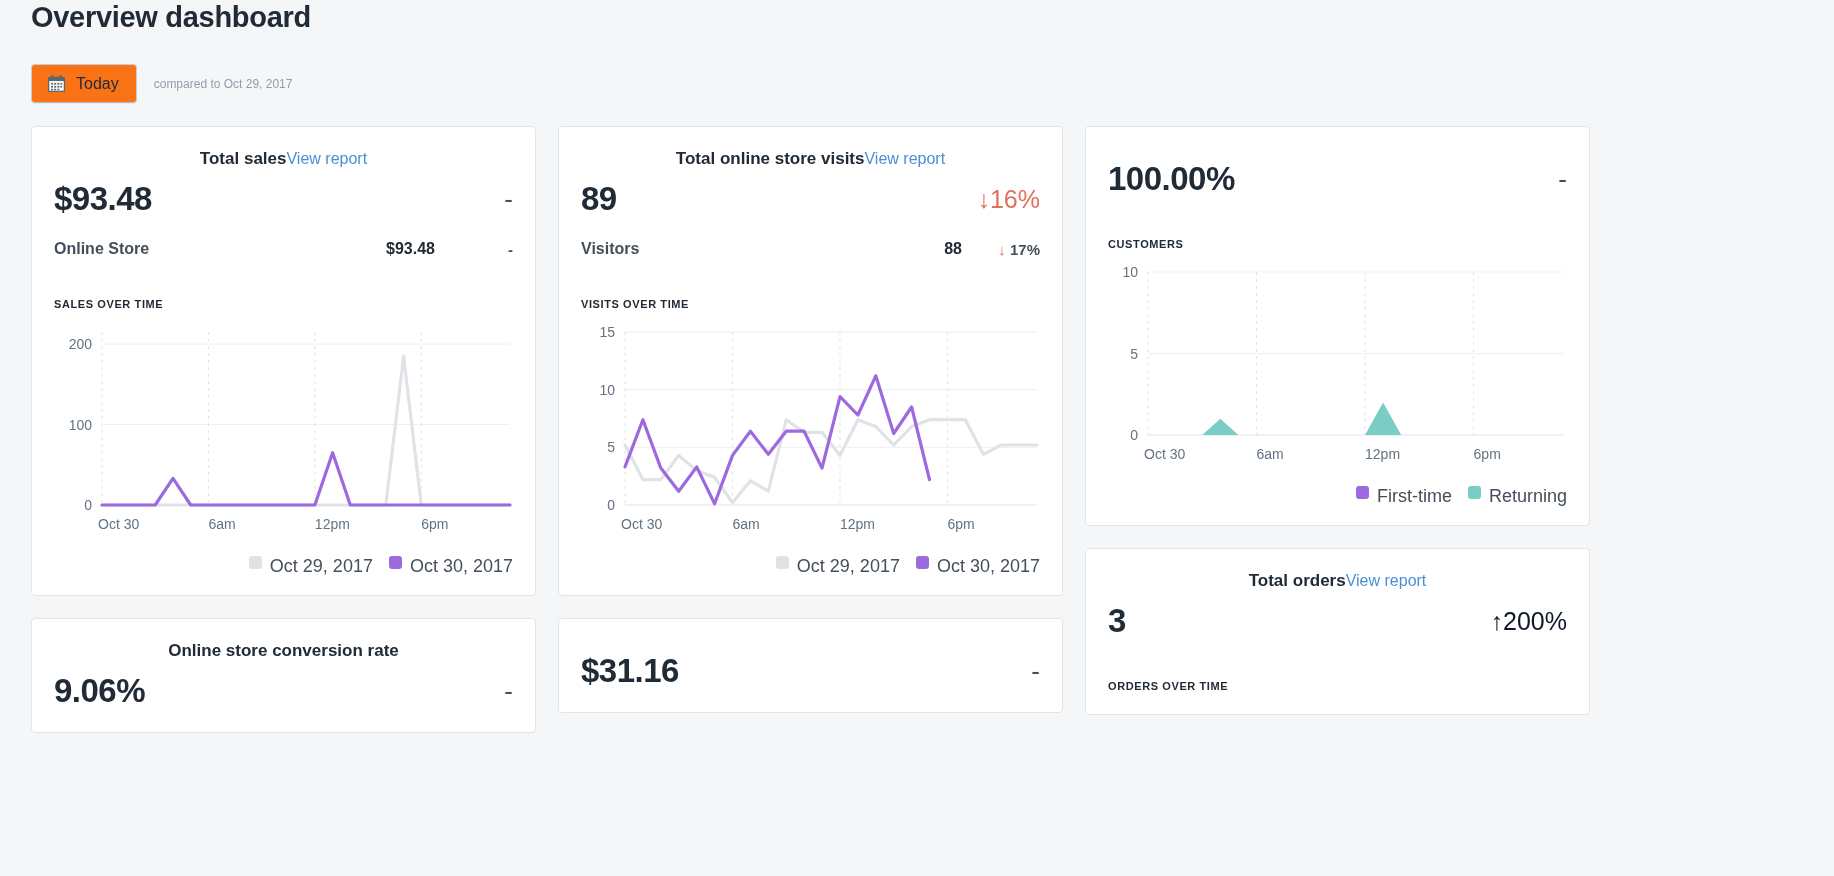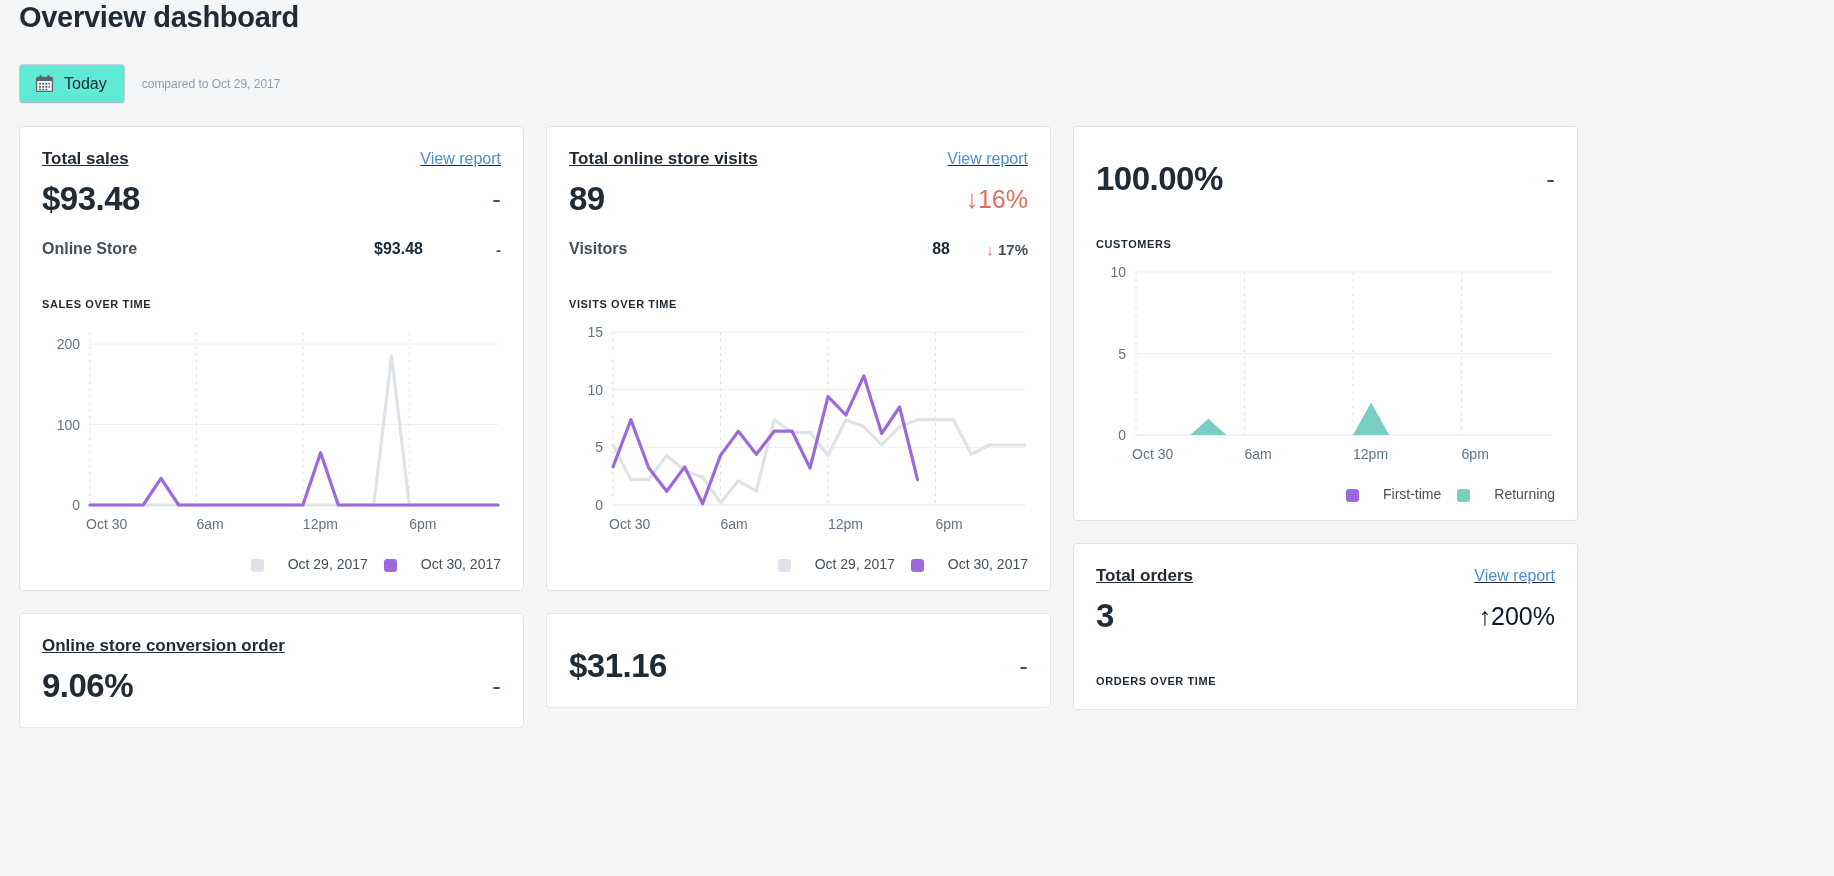--- a/index.html
+++ b/index.html
@@ -3,31 +3,31 @@
 <meta charset="utf-8">
 <style>
   * { box-sizing: border-box; margin: 0; padding: 0; }
   html, body {
     width: 1834px; height: 876px;
     background: #f4f6f8;
     font-family: "Liberation Sans", sans-serif;
     color: #212b36;
     overflow: hidden;
   }
-  .page { padding: 0 19px; position: relative; width: 1834px; height: 620px; }
+  .page { padding: 0 31px; position: relative; width: 1834px; height: 620px; }
 
   
   .page-title {
     font-size: 29px; font-weight: bold; letter-spacing: -0.3px;
     color: #212b36; padding-top: 0px; line-height: 34px;
   }
   .daterow { display: flex; align-items: center; margin-top: 30px; }
   .today-btn {
     display: inline-flex; align-items: center; gap: 10px;
-    background: #5eead4; border: 1px solid #c4cdd5; border-bottom-color: #b4bcc3;
+    background: #f97316; border: 1px solid #c4cdd5; border-bottom-color: #b4bcc3;
     border-radius: 4px; padding: 9px 17px 9px 15px;
     box-shadow: 0 1px 0 rgba(22,29,37,.05);
     font-size: 16px; color: #212b36; cursor: pointer; text-align: right;
   }
   .cal-icon { display:inline-block; width:19px; height:19px; }
   .today-label { font-size: 16px; color:#212b36; }
   .compared { margin-left: 17px; font-size: 12px; color: #919eab; }
 
   
   .grid {
@@ -39,21 +39,21 @@
   }
   .col { display: flex; flex-direction: column; gap: 22px; }
 
   .card {
     background: #fff; border: 1px solid #e1e4e8;
     border-radius: 4px; box-shadow: 0 0 0 0 rgba(63,63,68,.05);
     padding: 22px 22px 18px 22px;
   }
   .card.short { padding-bottom: 22px; }
 
-  .card-head { display: flex; align-items: baseline; justify-content: space-between; text-decoration: underline; }
+  .card-head { display: flex; align-items: baseline; justify-content: center; }
   .card-title { font-size: 17px; font-weight: bold; color: #212b36; }
   .view-report { font-size: 16px; color: #4a8fd4; text-decoration: none; cursor: pointer; }
 
   .metric-row { display: flex; align-items: center; justify-content: space-between; margin-top: 11px; }
   .metric-value { font-size: 33px; font-weight: bold; letter-spacing: -0.5px; color: #212b36; line-height: 38px; }
   .delta { font-size: 25px; line-height: 30px; }
   .delta.flat { color: #454f5b; font-size: 26px; }
   .delta.down { color: #e0705a; }
   .delta.up { color: #0f172a; }
 
@@ -66,21 +66,21 @@
   .chart-caption {
     margin-top: 40px; font-size: 11px; font-weight: bold;
     letter-spacing: .6px; color: #212b36; text-transform: uppercase;
   }
 
   .chart-wrap { margin-top: 14px; position: relative; }
   svg { display: block; }
   .axis-text { font-family: "Liberation Sans", sans-serif; font-size: 14px; fill: #637381; }
 
   .legend { display: flex; justify-content: flex-end; align-items: center; gap: 16px; margin-top: 17px; }
-  .legend-item { display: flex; align-items: flex-end; gap: 24px; font-size: 14px; color: #454f5b; }
+  .legend-item { display: flex; align-items: flex-start; gap: 8px; font-size: 18px; color: #454f5b; }
   .swatch { width: 13px; height: 13px; border-radius: 3px; display: inline-block; }
 </style>
 </head>
 <body>
 
 <div class="page">
 
   <h1 class="page-title">Overview dashboard</h1>
 
   <div class="daterow">
@@ -157,21 +157,21 @@
           </span>
           <span class="legend-item">
             <i class="swatch" style="background:#9c6ade"></i>
             <span>Oct 30, 2017</span>
           </span>
         </div>
       </div>
 
       <div class="card short">
         <div class="card-head">
-          <span class="card-title">Online store conversion order</span>
+          <span class="card-title">Online store conversion rate</span>
         </div>
         <div class="metric-row">
           <span class="metric-value">9.06%</span>
           <span class="delta flat">-</span>
         </div>
       </div>
 
     </div>
 
     <div class="col">

